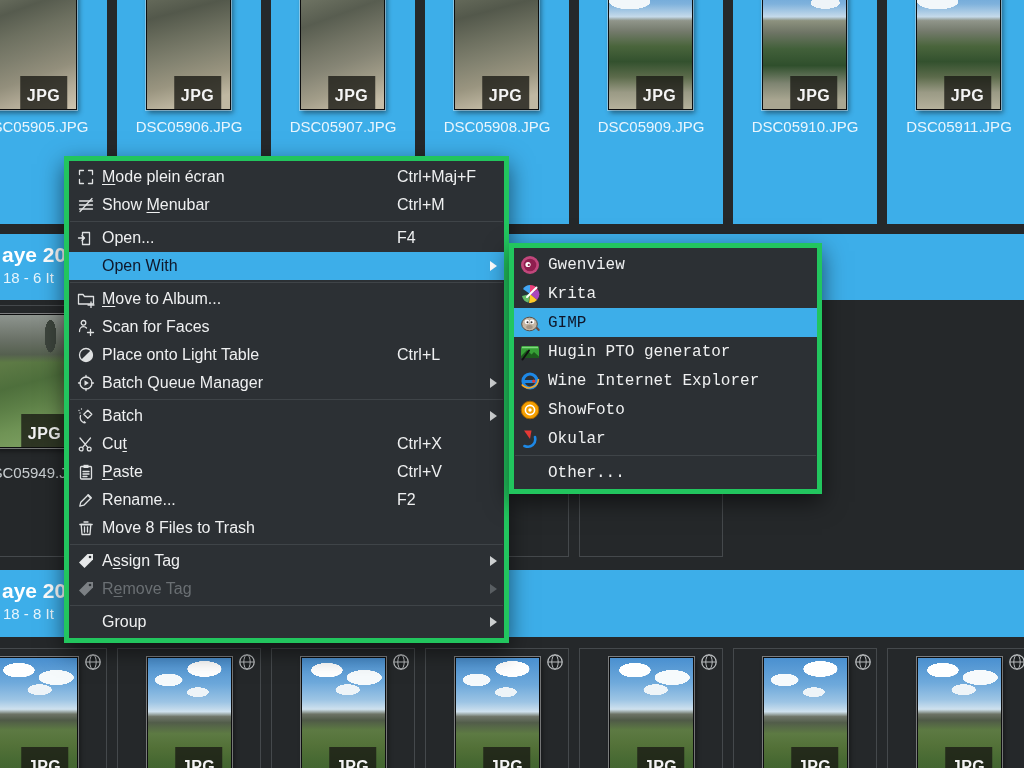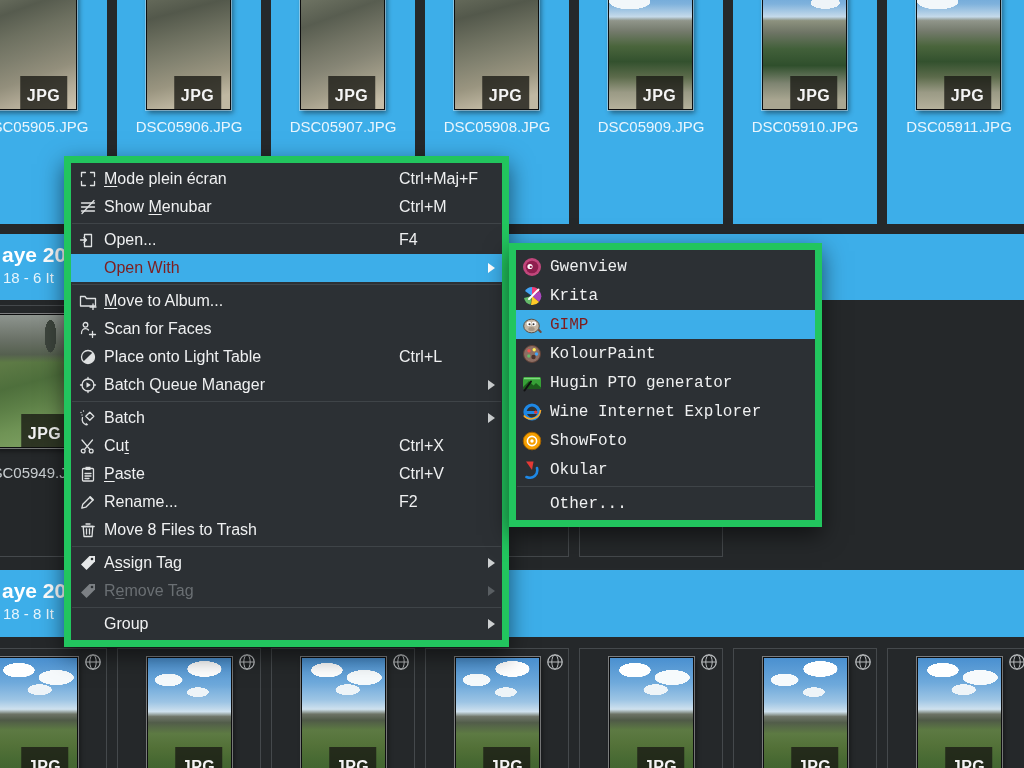--- a/index.html
+++ b/index.html
@@ -81,39 +81,39 @@
   .banner{position:absolute;left:0;right:0;background:#3daee9;color:#fff;
           overflow:hidden;z-index:2;}
   .banner-1{top:234px;height:66px;}
   .banner-2{top:570px;height:67px;}
   .banner .l1{font-size:21px;font-weight:bold;line-height:24px;margin:9px 0 0 2px;
               white-space:nowrap;}
   .banner .l2{font-size:15px;line-height:18px;margin:2px 0 0 3px;
               color:rgba(255,255,255,.88);white-space:nowrap;}
 
   
-  .menu{position:absolute;background:#2c3034;border:7px solid #22c55e;
+  .menu{position:absolute;background:#2c3034;border:5px solid #22c55e;
         box-shadow:0 8px 22px rgba(0,0,0,.55);padding:2px 0;color:#eff0f1;
         font-size:16px;}
   .main-menu{left:64px;top:156px;width:445px;z-index:10;}
   .sub-menu{left:509px;top:243px;width:313px;z-index:11;}
 
   .menu-item{position:relative;display:flex;align-items:center;height:28px;
              padding:0 12px 0 0;}
   .sub-menu .menu-item{height:29px;font-family:Liberation Mono, monospace;}
   .mi-icon{flex:0 0 18px;width:18px;height:18px;margin:0 7px 0 8px;
            display:flex;align-items:center;justify-content:center;}
   .sub-menu .mi-icon{flex:0 0 20px;width:20px;height:20px;margin:0 8px 0 6px;}
   .mi-label{white-space:nowrap;}
   .mi-label u{text-decoration:underline;text-underline-offset:2px;}
   .mi-shortcut{position:absolute;left:328px;white-space:nowrap;}
   .mi-arrow{position:absolute;right:7px;top:50%;margin-top:-5px;width:0;height:0;
             border-left:7px solid #cdd0d1;border-top:5px solid transparent;
             border-bottom:5px solid transparent;}
-  .menu-item.highlighted{background:#3daee9;color:#7f1d1d;}
+  .menu-item.highlighted{background:#3daee9;color:#0f172a;}
   .menu-item.highlighted .mi-arrow{border-left-color:#ffffff;}
   .menu-item.disabled{color:#6a6f73;}
   .menu-item.disabled .mi-arrow{border-left-color:#595e62;}
   .menu-sep{height:1px;background:#3f4448;margin:2px 1px;}
 </style>
 </head>
 <body>
 
 <div class="screen">
   <div class="grid">
@@ -455,33 +455,20 @@
             <circle cx="7.5" cy="9.3" r="1" fill="#333333"></circle>
             <circle cx="11.5" cy="9.3" r="1" fill="#333333"></circle>
             <ellipse cx="9.5" cy="14" rx="3.2" ry="2" fill="#a39584"></ellipse>
           </svg>
         </span>
         <span class="mi-label">GIMP</span>
       </div>
       <div class="menu-item">
         <span class="mi-icon">
           <svg width="20" height="20" viewBox="0 0 20 20">
-            <circle cx="10" cy="10" r="8.5" fill="#8d6e63" stroke="#5d4037"></circle>
-            <circle cx="7" cy="6.8" r="1.7" fill="#ef5350"></circle>
-            <circle cx="12.2" cy="5.8" r="1.7" fill="#ffee58"></circle>
-            <circle cx="14.5" cy="10" r="1.7" fill="#42a5f5"></circle>
-            <circle cx="6.8" cy="12" r="1.7" fill="#66bb6a"></circle>
-            <circle cx="11.5" cy="13" r="2.2" fill="#4e342e"></circle>
-          </svg>
-        </span>
-        <span class="mi-label">KolourPaint</span>
-      </div>
-      <div class="menu-item">
-        <span class="mi-icon">
-          <svg width="20" height="20" viewBox="0 0 20 20">
             <rect x="1" y="4" width="18" height="12" rx="1.5" fill="#37a037"></rect>
             <path d="M1 14l6-6 4.5 4.5L14 10l5 4.5V16H1z" fill="#1d5c1d"></path>
             <path d="M2 5.5h16" stroke="#7fd97f" stroke-width="1.5"></path>
             <path d="M2.5 17.5 9 8.5" stroke="#111111" stroke-width="2" stroke-linecap="round"></path>
           </svg>
         </span>
         <span class="mi-label">Hugin PTO generator</span>
       </div>
       <div class="menu-item">
         <span class="mi-icon">

